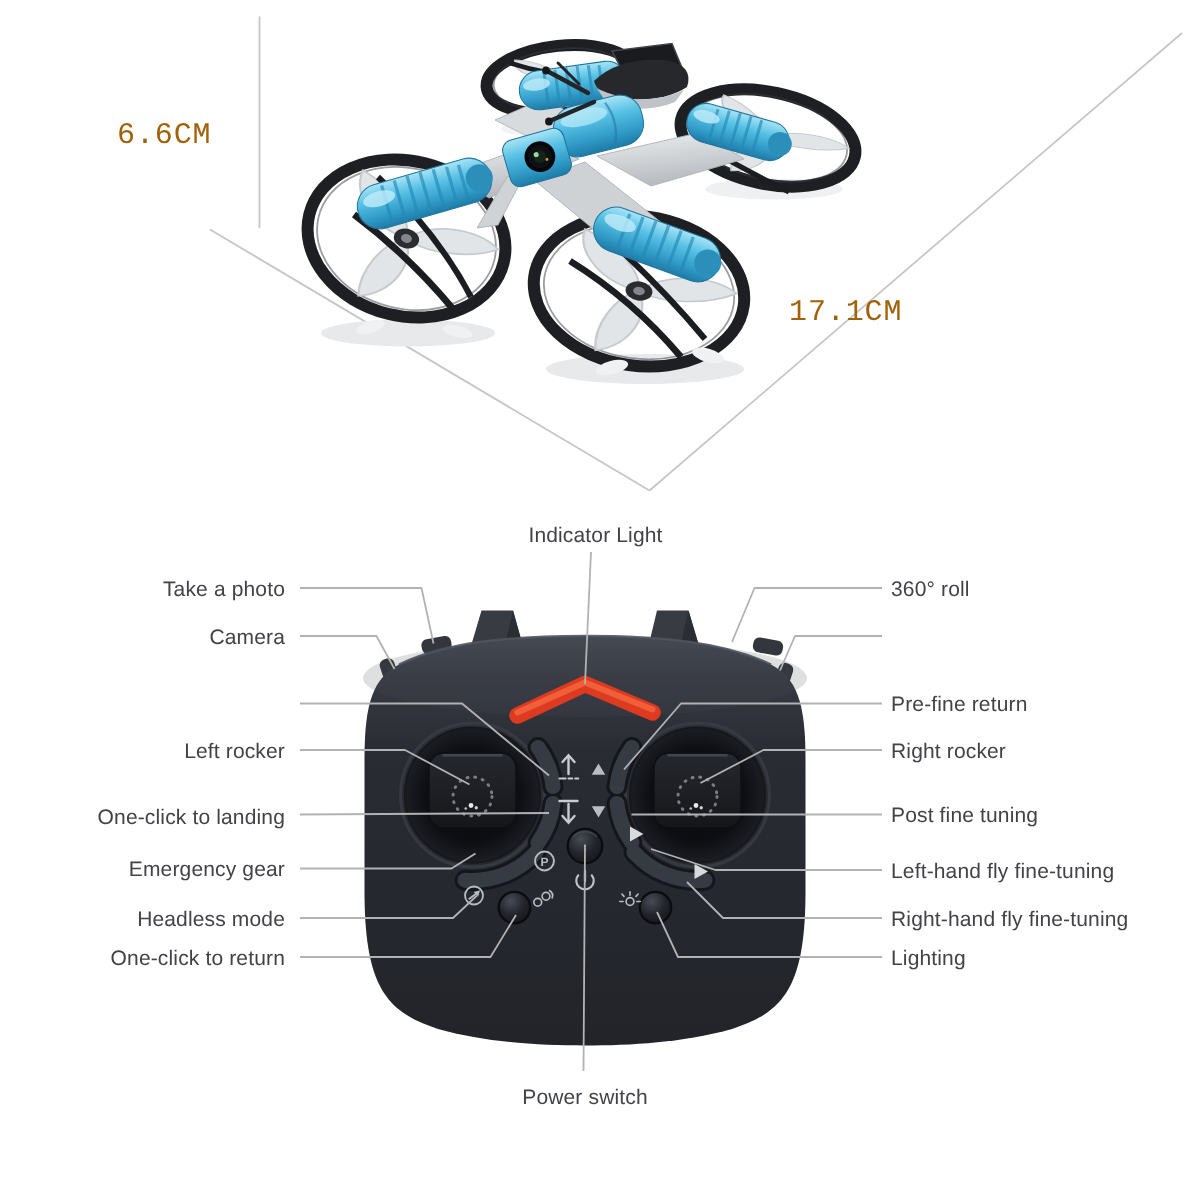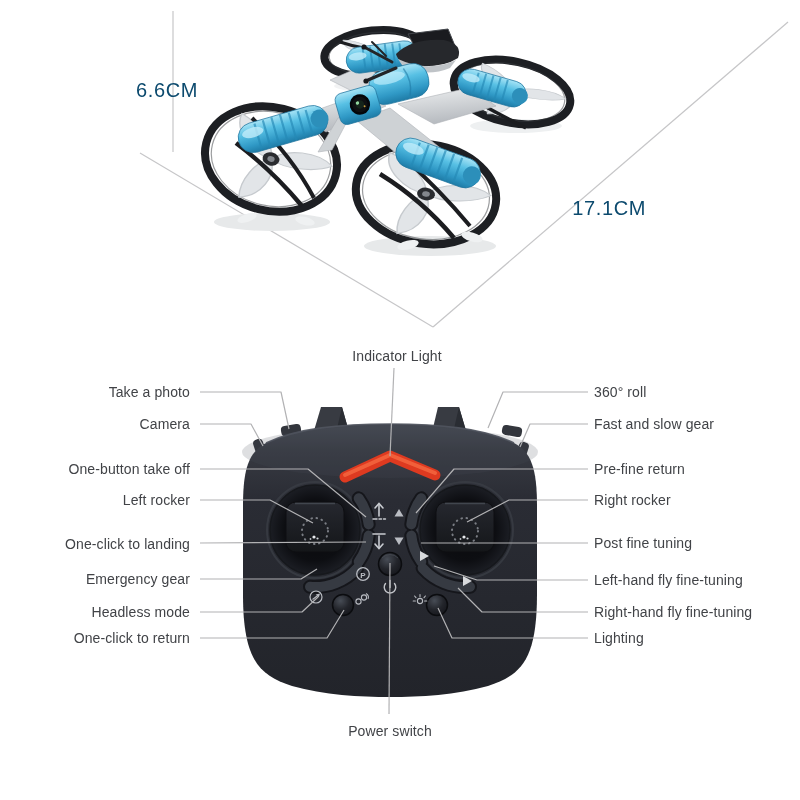--- a/index.html
+++ b/index.html
@@ -15,22 +15,22 @@
   }
   .left-col  { right:610px; text-align:right; }
   .right-col { left:594px;  text-align:left; }
   .l0{top:380px}.l1{top:412px}.l2{top:457px}.l3{top:488px}
   .l4{top:532px}.l5{top:567px}.l6{top:600px}.l7{top:626px}
   .r0{top:380px}.r1{top:412px}.r2{top:457px}.r3{top:488px}
   .r4{top:531px}.r5{top:568px}.r6{top:600px}.r7{top:626px}
   .lbl-indicator { left:317px; top:344px; width:160px; text-align:center; }
   .lbl-power     { left:310px; top:719px; width:160px; text-align:center; }
   .dim {
-    position:absolute; font-size:20px; color:#0c4a6e; letter-spacing:.6px;
-    width:120px; text-align:right; white-space:nowrap;
+    position:absolute; font-size:20px; color:#a16207; letter-spacing:.6px;
+    width:120px; text-align:left; white-space:nowrap;font-family:Liberation Mono, monospace;
   }
   .dim-h { left:78px;  top:79px;  }
   .dim-w { left:219px; top:244px; }
   .dim-d { left:526px; top:197px; }
 </style>
 </head>
 <body>
 
 <div class="stage">
 
@@ -305,29 +305,27 @@
   </g>
 </svg>
 
 <div class="dim dim-h">6.6CM</div>
 <div class="dim dim-d">17.1CM</div>
 
 <div class="lbl lbl-indicator">Indicator Light</div>
 
 <div class="lbl left-col l0">Take a photo</div>
 <div class="lbl left-col l1">Camera</div>
-<div class="lbl left-col l2">One-button take off</div>
 <div class="lbl left-col l3">Left rocker</div>
 <div class="lbl left-col l4">One-click to landing</div>
 <div class="lbl left-col l5">Emergency gear</div>
 <div class="lbl left-col l6">Headless mode</div>
 <div class="lbl left-col l7">One-click to return</div>
 
 <div class="lbl right-col r0">360° roll</div>
-<div class="lbl right-col r1">Fast and slow gear</div>
 <div class="lbl right-col r2">Pre-fine return</div>
 <div class="lbl right-col r3">Right rocker</div>
 <div class="lbl right-col r4">Post fine tuning</div>
 <div class="lbl right-col r5">Left-hand fly fine-tuning</div>
 <div class="lbl right-col r6">Right-hand fly fine-tuning</div>
 <div class="lbl right-col r7">Lighting</div>
 
 <div class="lbl lbl-power">Power switch</div>
 
 </div>

